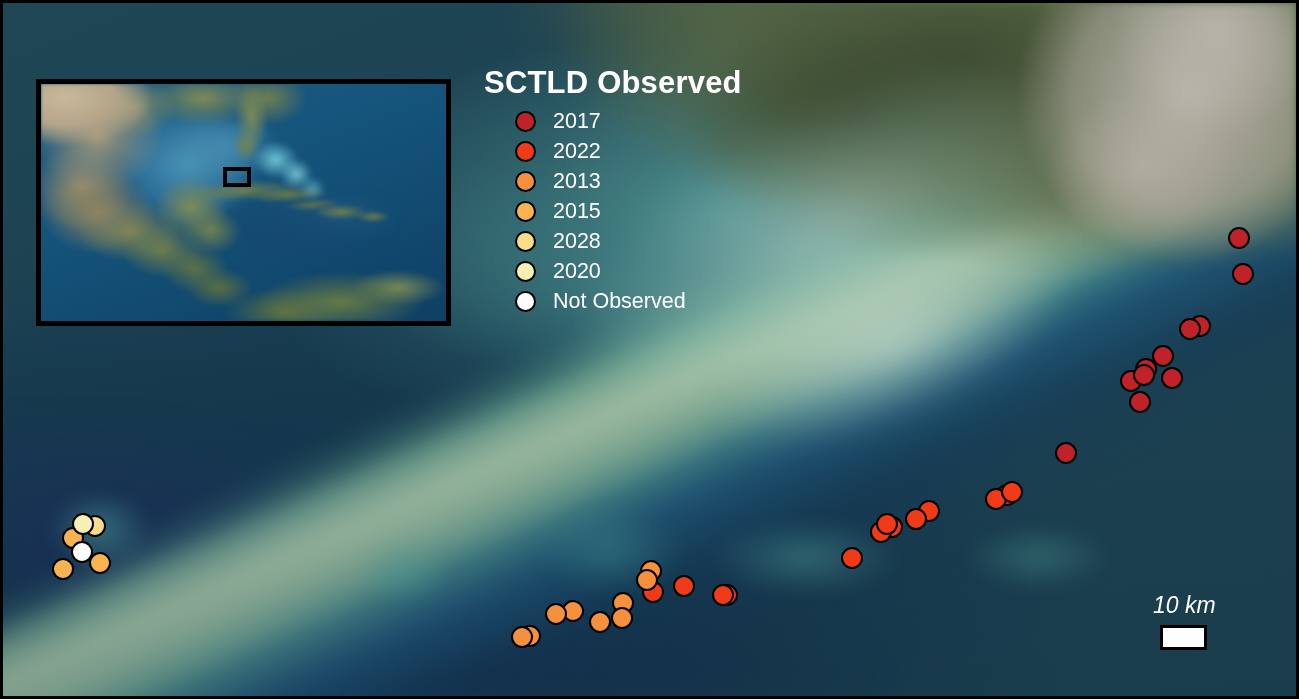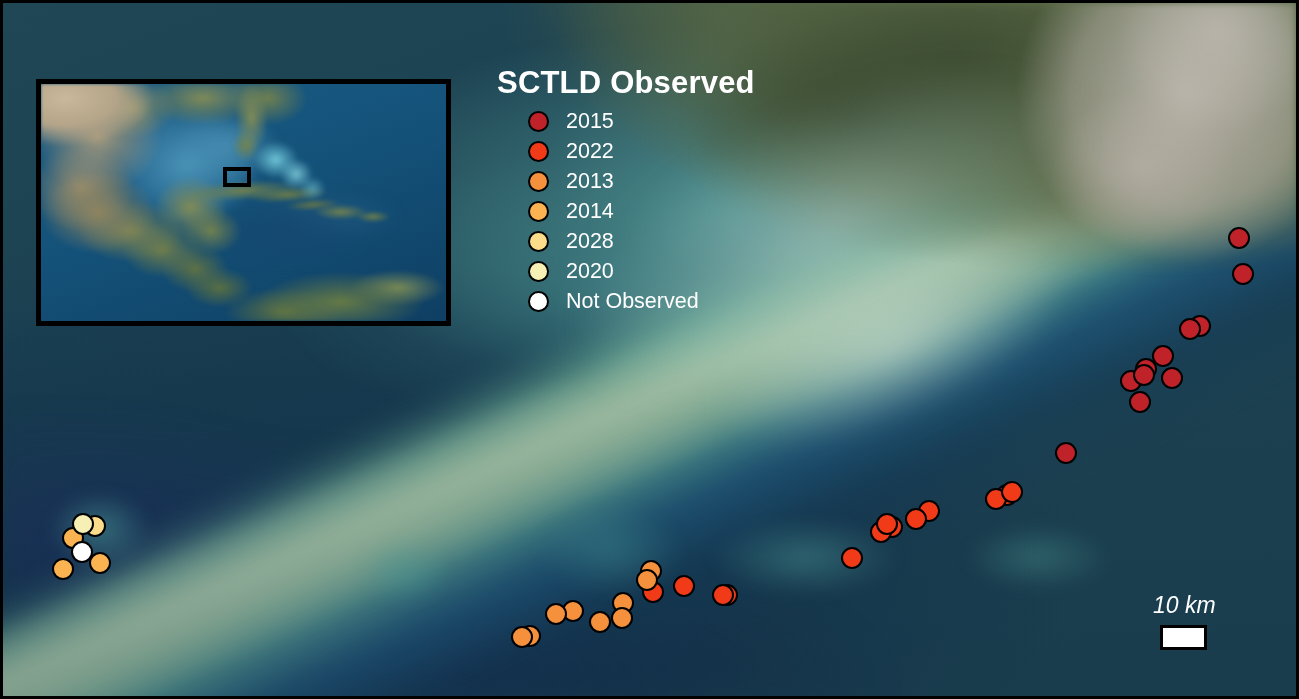--- a/index.html
+++ b/index.html
@@ -228,21 +228,21 @@
   #inset-box{
     position:absolute;
     left:182px; top:83px;
     width:28px; height:20px;
     border:4px solid #000;
     background:transparent;
   }
 
   
   #legend{
-    position:absolute; left:494px; top:62px;
+    position:absolute; left:481px; top:62px;
     color:#fff;
   }
   #legend-title{
     font-size:31px; font-weight:bold; letter-spacing:.2px;
     margin-bottom:5px; white-space:nowrap;
   }
   .legend-row{
     display:flex; align-items:center;
     height:30px;
     padding-left:31px;
@@ -315,33 +315,33 @@
     <div class="inset-l inset-samerica inset-blur"></div>
     <div class="inset-l inset-bahamas"></div>
     <div id="inset-box"></div>
   </div>
 
   <div id="legend">
     <div id="legend-title">SCTLD Observed</div>
     <div id="legend-items">
         <div class="legend-row">
           <span class="legend-swatch" style="background: rgb(192, 34, 42);"></span>
-          <span class="legend-label">2015</span>
+          <span class="legend-label">2017</span>
         </div>
         <div class="legend-row">
           <span class="legend-swatch" style="background: rgb(240, 58, 24);"></span>
           <span class="legend-label">2022</span>
         </div>
         <div class="legend-row">
           <span class="legend-swatch" style="background: rgb(245, 144, 61);"></span>
           <span class="legend-label">2013</span>
         </div>
         <div class="legend-row">
           <span class="legend-swatch" style="background: rgb(251, 179, 82);"></span>
-          <span class="legend-label">2014</span>
+          <span class="legend-label">2015</span>
         </div>
         <div class="legend-row">
           <span class="legend-swatch" style="background: rgb(251, 220, 138);"></span>
           <span class="legend-label">2028</span>
         </div>
         <div class="legend-row">
           <span class="legend-swatch" style="background: rgb(247, 240, 180);"></span>
           <span class="legend-label">2020</span>
         </div>
         <div class="legend-row">

